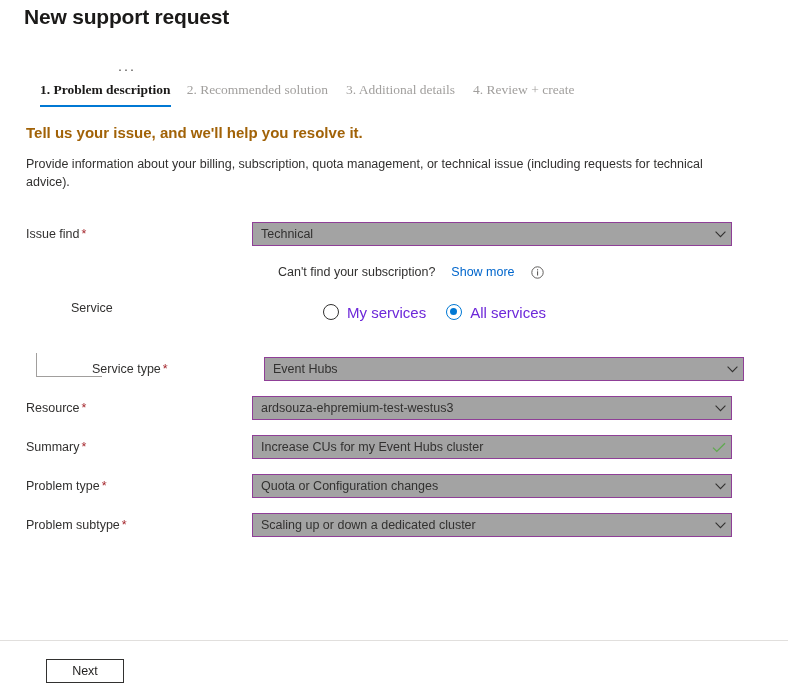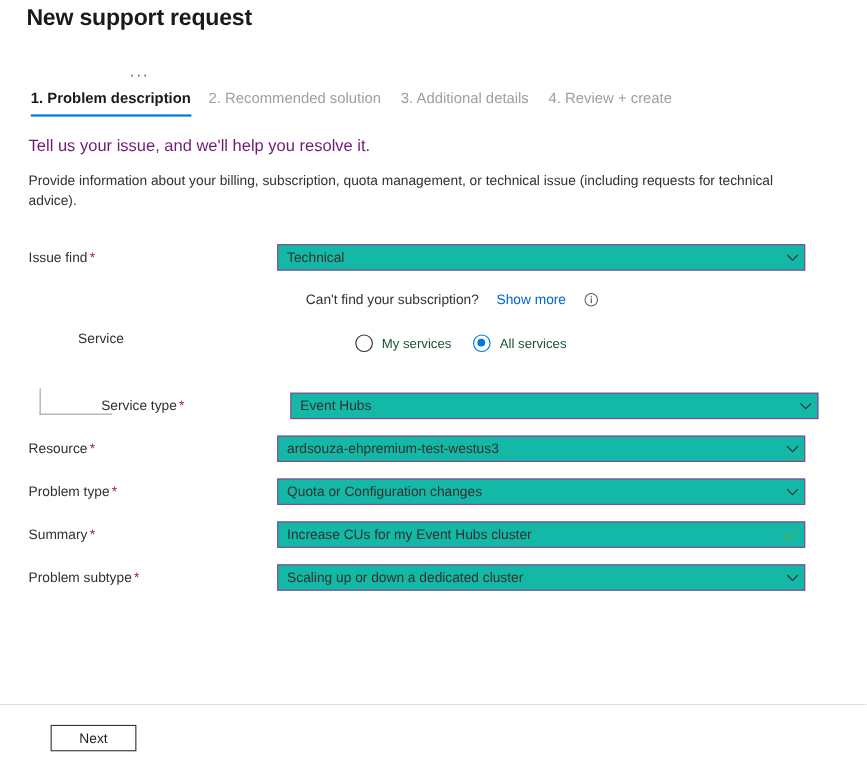--- a/index.html
+++ b/index.html
@@ -35,24 +35,25 @@
     color: #605e5c;
     line-height: 10px;
     padding: 6px 4px 10px 4px;
     cursor: pointer;
     letter-spacing: 1px;
   }
 
   
   .tabs {
     position: absolute;
-    left: 28px; top: 82px;
+    left: 40px; top: 82px;
     display: flex;
     align-items: center;
     gap: 0;
+    font-family: Liberation Serif, serif;
   }
   .tab {
     font-size: 13.5px;
     padding: 0 18px 9px 0;
     color: #a19f9d;
     cursor: pointer;
     white-space: nowrap;
     position: relative;
   }
   .tab.active {
@@ -66,22 +67,22 @@
     left: 0; right: 16px; bottom: 0;
     height: 2.5px;
     background: #0078d4;
   }
 
   
   .intro-title {
     position: absolute;
     left: 26px; top: 124px;
     font-size: 15px;
-    font-weight: normal;
-    color: #701a75;
+    font-weight: bold;
+    color: #a16207;
   }
   .intro-desc {
     position: absolute;
     left: 26px; top: 155px;
     width: 722px;
     font-size: 12.5px;
     line-height: 18px;
     color: #323130;
   }
 
@@ -105,21 +106,21 @@
     color: #323130;
     flex: 0 0 252px;
   }
   .req { color: #a4262c; padding-left: 2px; }
 
   .field {
     position: relative;
     width: 480px;
     height: 24px;
     border: 1px solid #8f3f97;
-    background: #14b8a6;
+    background: #a3a3a3;
     display: flex;
     align-items: center;
     cursor: pointer;
   }
   .field .value {
     font-size: 12.5px;
     color: #323130;
     padding-left: 8px;
     white-space: nowrap;
     overflow: hidden;
@@ -182,22 +183,22 @@
     margin-left: 278px;
     display: flex;
     align-items: center;
     gap: 20px;
   }
   .radio {
     display: flex;
     align-items: center;
     gap: 8px;
     cursor: pointer;
-    font-size: 12px;
-    color: #14532d;
+    font-size: 15px;
+    color: #6d28d9;
     text-align: center;
   }
   .rbox {
     width: 16px; height: 16px;
     border-radius: 50%;
     border: 1.5px solid #323130;
     background: #ffffff;
     position: relative;
     flex: 0 0 16px;
   }
@@ -354,48 +355,48 @@
         <span class="chev">
           <svg width="11" height="7" viewBox="0 0 11 7">
               <path d="M0.6 0.7 L5.5 5.6 L10.4 0.7" stroke="#323130" stroke-width="1.1" fill="none"></path>
             </svg>
         </span>
       </div>
     </div>
 
     <div class="row">
       <div class="label">
+        <span>Summary</span><span class="req">*</span>
+      </div>
+      <div class="field">
+        <span class="value">Increase CUs for my Event Hubs cluster</span>
+        <span class="check">
+          <svg width="14" height="11" viewBox="0 0 14 11">
+              <path d="M1 5.6 L4.8 9.4 L13 1.2" stroke="#5fa94f" stroke-width="1.3" fill="none"></path>
+            </svg>
+        </span>
+      </div>
+    </div>
+
+    <div class="row">
+      <div class="label">
         <span>Problem type</span><span class="req">*</span>
       </div>
       <div class="field">
         <span class="value">Quota or Configuration changes</span>
         <span class="chev">
           <svg width="11" height="7" viewBox="0 0 11 7">
               <path d="M0.6 0.7 L5.5 5.6 L10.4 0.7" stroke="#323130" stroke-width="1.1" fill="none"></path>
             </svg>
         </span>
       </div>
     </div>
 
     <div class="row">
       <div class="label">
-        <span>Summary</span><span class="req">*</span>
-      </div>
-      <div class="field">
-        <span class="value">Increase CUs for my Event Hubs cluster</span>
-        <span class="check">
-          <svg width="14" height="11" viewBox="0 0 14 11">
-              <path d="M1 5.6 L4.8 9.4 L13 1.2" stroke="#5fa94f" stroke-width="1.3" fill="none"></path>
-            </svg>
-        </span>
-      </div>
-    </div>
-
-    <div class="row">
-      <div class="label">
         <span>Problem subtype</span><span class="req">*</span>
       </div>
       <div class="field">
         <span class="value">Scaling up or down a dedicated cluster</span>
         <span class="chev">
           <svg width="11" height="7" viewBox="0 0 11 7">
               <path d="M0.6 0.7 L5.5 5.6 L10.4 0.7" stroke="#323130" stroke-width="1.1" fill="none"></path>
             </svg>
         </span>
       </div>

